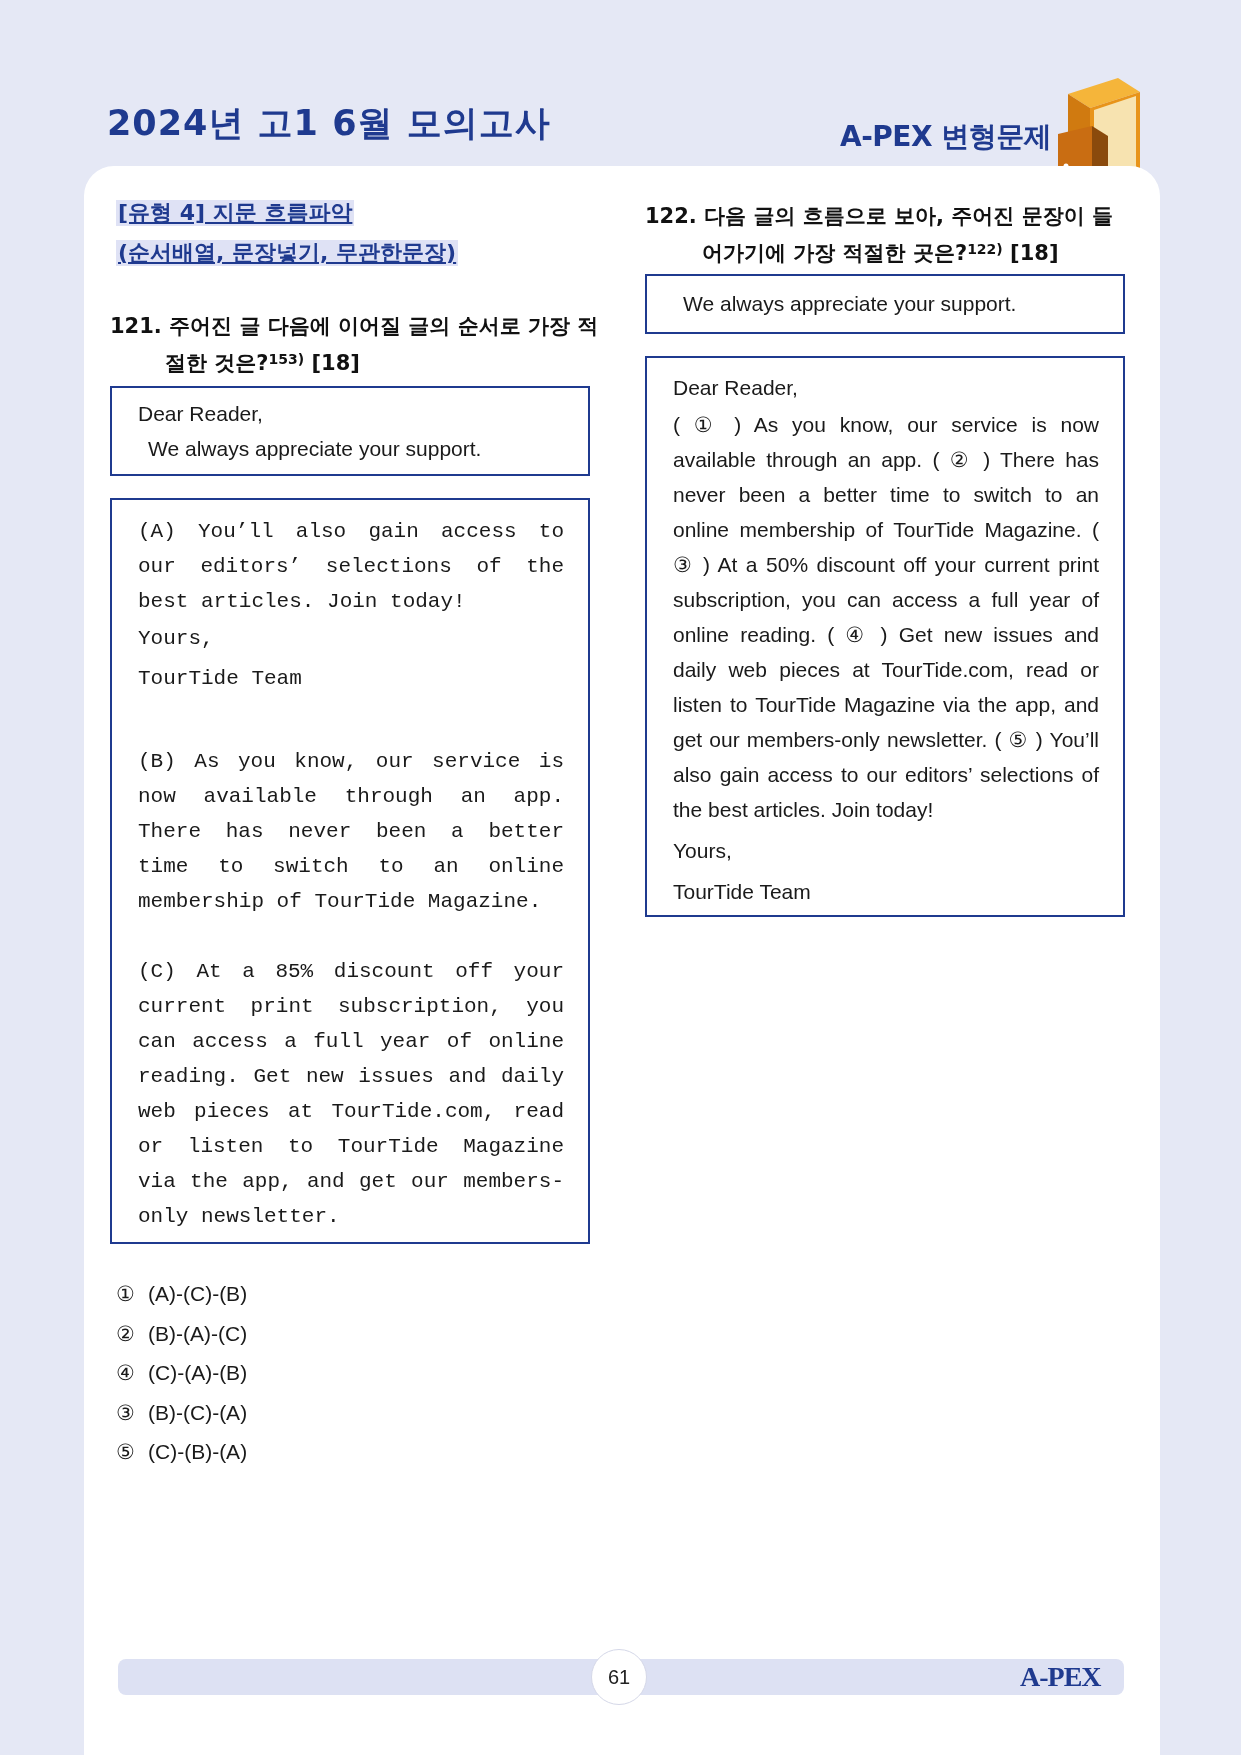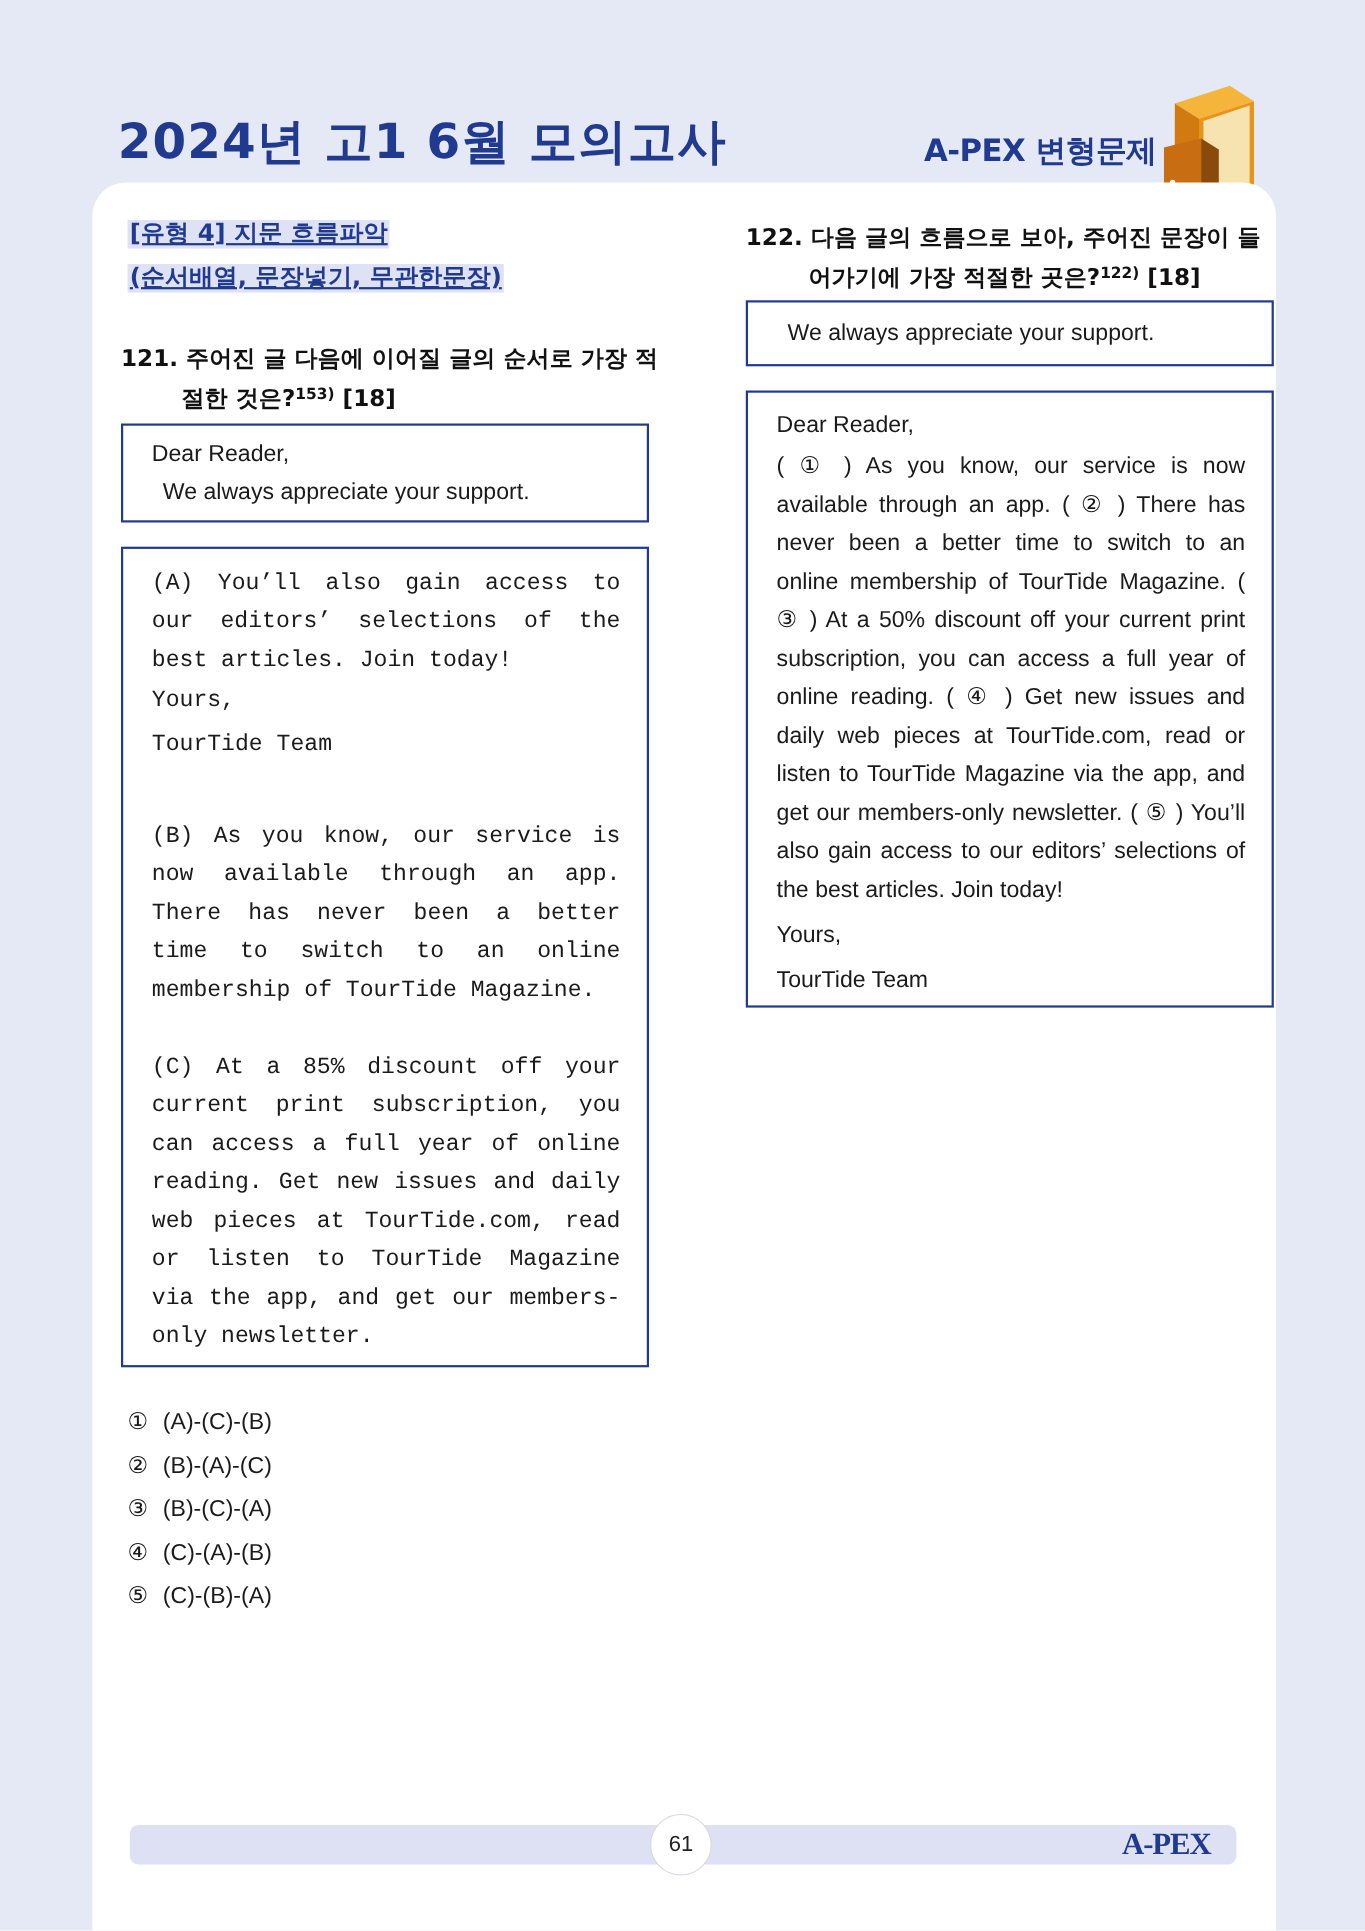--- a/index.html
+++ b/index.html
@@ -6,36 +6,36 @@
   html, body { width: 1241px; height: 1755px; }
   body {
     background: #e5e8f5;
     font-family: "DejaVu Sans", sans-serif;
     position: relative;
     overflow: hidden;
     color: #1a1a1a;
   }
   .page-title {
     position: absolute; left: 107px; top: 100px;
-    font-size: 44px; font-weight: bold; color: #1f3a8f;
+    font-size: 35px; font-weight: bold; color: #1f3a8f;
     letter-spacing: 1px;
   }
   .brand {
     position: absolute; left: 840px; top: 118px;
     font-size: 28px; font-weight: bold; color: #1f3a8f;
     letter-spacing: -0.5px;
   }
   .book-icon { position: absolute; left: 1058px; top: 76px; width: 88px; height: 128px; }
   .sheet {
     position: absolute; left: 84px; top: 166px; width: 1076px; height: 1600px;
     background: #ffffff; border-radius: 30px 30px 0 0;
   }
   .col { position: absolute; }
   .col-left { left: 110px; top: 200px; width: 494px; }
-  .col-right { left: 678px; top: 200px; width: 485px; }
+  .col-right { left: 645px; top: 200px; width: 485px; }
   .tag {
     font-size: 22px; font-weight: bold; color: #1f3a8f;
     text-decoration: underline; background: #dfe2f5;
     display: inline-block; padding: 0 2px; line-height: 26px;
   }
   .tag-wrap { margin-left: 6px; }
   .q-title {
     font-size: 21px; font-weight: bold; line-height: 33px; color: #111;
     text-indent: -55px; padding-left: 55px;
   }
@@ -106,22 +106,22 @@
     <p style="margin-top:5px">TourTide Team</p>
     <div style="height:48px"></div>
     <p>(B) As you know, our service is now available through an app. There has never been a better time to switch to an online membership of TourTide Magazine.</p>
     <div style="height:35px"></div>
     <p>(C) At a 85% discount off your current print subscription, you can access a full year of online reading. Get new issues and daily web pieces at TourTide.com, read or listen to TourTide Magazine via the app, and get our members-only newsletter.</p>
   </div>
 
   <div class="options">
     <div><span class="num">①</span><span>(A)-(C)-(B)</span></div>
     <div><span class="num">②</span><span>(B)-(A)-(C)</span></div>
+    <div><span class="num">④</span><span>(C)-(A)-(B)</span></div>
     <div><span class="num">③</span><span>(B)-(C)-(A)</span></div>
-    <div><span class="num">④</span><span>(C)-(A)-(B)</span></div>
     <div><span class="num">⑤</span><span>(C)-(B)-(A)</span></div>
   </div>
 </div>
 
 <div class="col col-right">
   <div class="q-title" style="padding-left:57px; text-indent:-57px;">
     <span>122. 다음 글의 흐름으로 보아, 주어진 문장이 들어가기에 가장 적절한 곳은?</span><sup>122)</sup><span> [18]</span>
   </div>
 
   <div class="box" style="margin-top:4px; width:480px; padding:6px 24px 6px 36px; line-height:44px;">

